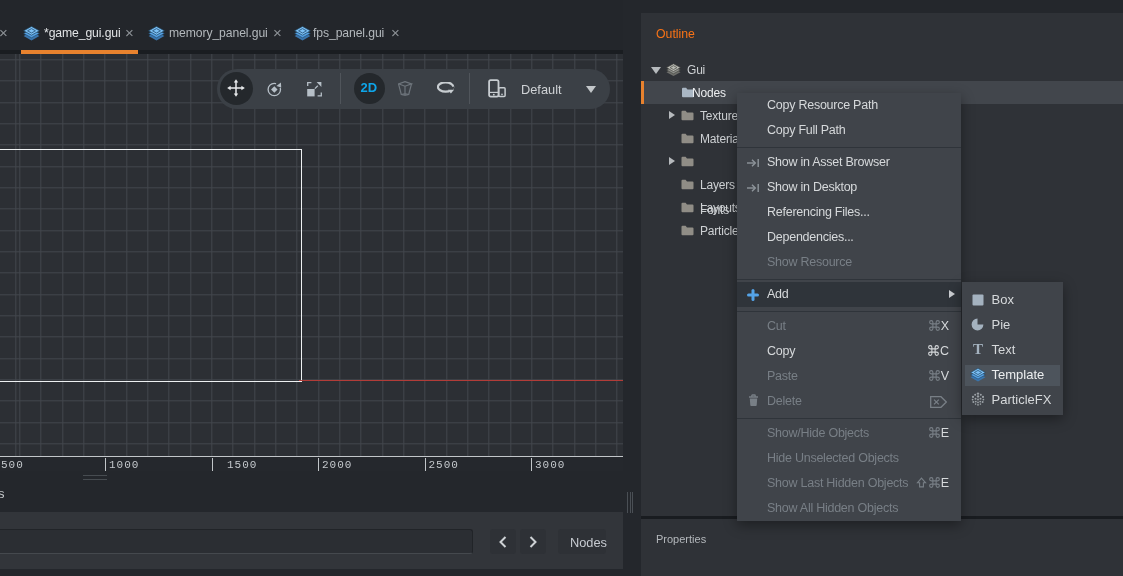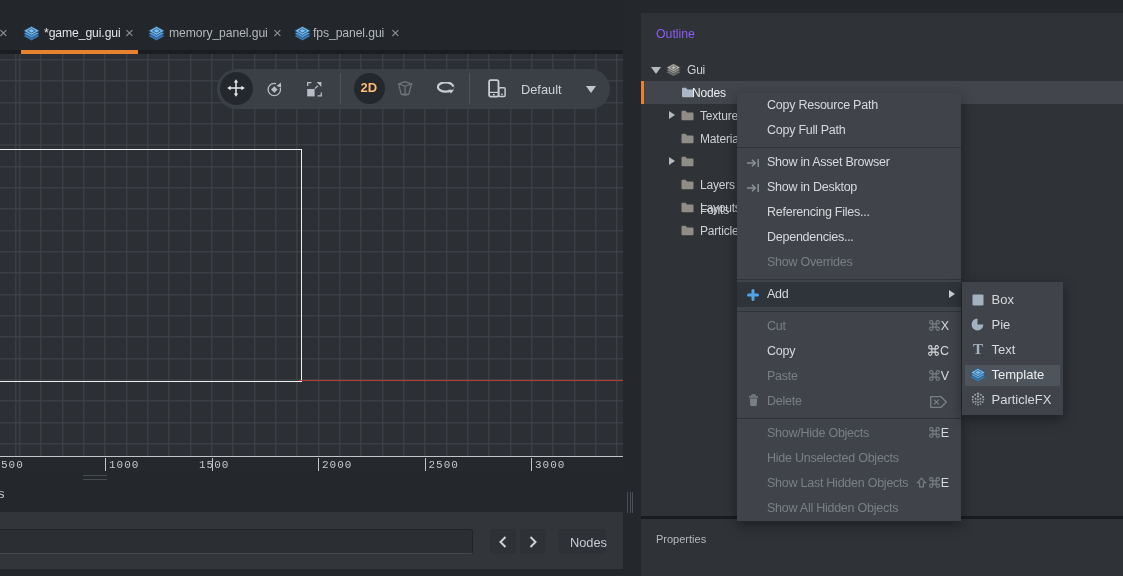--- a/index.html
+++ b/index.html
@@ -93,21 +93,21 @@
       <path d="M14.3 10.6 V13.8 H10.6"></path>
       <path d="M7.9 6.6 L10.8 3.7"></path>
     </g>
     <path d="M14.4 0.1 L14.4 4.9 L9.6 0.1 Z" fill="#b6bfc7"></path>
     <rect x="0.2" y="7" width="7.4" height="7.4" fill="#b6bfc7"></rect>
   </svg>
 
   <div class="abs" style="left:339.5px;top:73px;width:1px;height:31px;background:#50555b;"></div>
 
   <div class="abs" style="left:354px;top:72.5px;width:31px;height:31px;border-radius:50%;background:#24282c;"></div>
-  <div class="abs txt" style="left:360.5px;top:80px;font-size:13px;font-weight:bold;color:#fdba74;">2D</div>
+  <div class="abs txt" style="left:360.5px;top:80px;font-size:13px;font-weight:bold;color:#0ea5e9;">2D</div>
 
   <svg class="abs" style="left:397.5px;top:80.5px;" width="15" height="16" viewBox="0 0 15 16">
     <g fill="none" stroke="#6e757c" stroke-width="1.2">
       <path d="M7 0.6 L13.5 2.9 L7 5.2 L0.5 2.9 Z"></path>
       <path d="M0.5 2.9 L3.3 13.5 Q7 15 10.7 13.5 L13.5 2.9"></path>
       <path d="M7 5.2 L7 14.6"></path>
       <path d="M3.3 13.5 Q7 12.4 10.7 13.5"></path>
     </g>
   </svg>
 
@@ -130,21 +130,21 @@
   <div class="abs" style="left:586px;top:85.5px;width:0;height:0;border-left:5.5px solid transparent;border-right:5.5px solid transparent;border-top:7px solid #c3c7ca;"></div>
 
   <div class="abs" style="left:0;top:456px;width:623px;height:15px;background:#25282d;border-top:1.2px solid #c2c6c9;box-sizing:border-box;"></div>
   <div class="abs" style="left:105px;top:457.5px;width:1px;height:13px;background:#c2c6c9;"></div>
   <div class="abs" style="left:211.5px;top:457.5px;width:1px;height:13px;background:#c2c6c9;"></div>
   <div class="abs" style="left:318px;top:457.5px;width:1px;height:13px;background:#c2c6c9;"></div>
   <div class="abs" style="left:424.5px;top:457.5px;width:1px;height:13px;background:#c2c6c9;"></div>
   <div class="abs" style="left:531px;top:457.5px;width:1px;height:13px;background:#c2c6c9;"></div>
   <div class="abs txt rl" style="left:1px;">500</div>
   <div class="abs txt rl" style="left:109px;">1000</div>
-  <div class="abs txt rl" style="left:199px;">1500</div>
+  <div class="abs txt rl" style="left:227px;">1500</div>
   <div class="abs txt rl" style="left:322px;">2000</div>
   <div class="abs txt rl" style="left:428.5px;">2500</div>
   <div class="abs txt rl" style="left:535px;">3000</div>
 
   <div class="abs" style="left:0;top:471px;width:623px;height:105px;background:#24272c;"></div>
   <div class="abs" style="left:83px;top:475px;width:24px;height:1px;background:#474c51;"></div>
   <div class="abs" style="left:83px;top:478.5px;width:24px;height:1px;background:#474c51;"></div>
   <div class="abs txt" style="left:-2px;top:486px;font-size:13px;color:#c6c9cc;">s</div>
   <div class="abs" style="left:0;top:512px;width:623px;height:57px;background:#32353a;"></div>
   <div class="abs" style="left:-8px;top:529px;width:481px;height:25px;background:#2b2e33;border-top:1px solid #212428;border-left:1px solid #212428;border-right:1px solid #212428;border-bottom:1px solid #45494e;border-radius:3px;box-sizing:border-box;"></div>
@@ -158,21 +158,21 @@
   </svg>
   <div class="abs" style="left:558px;top:528.7px;width:48.3px;height:25px;background:#2e3136;border-radius:3px;"></div>
   <div class="abs txt" style="left:570px;top:534.5px;font-size:12.8px;color:#c6cad0;">Nodes</div>
 
   <div class="abs" style="left:623px;top:0;width:18px;height:576px;background:#24272c;"></div>
   <div class="abs" style="left:627px;top:492px;width:1px;height:21px;background:#4a4f55;"></div>
   <div class="abs" style="left:629.5px;top:492px;width:1px;height:21px;background:#4a4f55;"></div>
   <div class="abs" style="left:632px;top:492px;width:1px;height:21px;background:#4a4f55;"></div>
 
   <div class="abs" style="left:641px;top:13px;width:482px;height:563px;background:#2f3237;"></div>
-  <div class="abs txt" style="left:656px;top:27px;font-size:12.3px;color:#8b5cf6;">Outline</div>
+  <div class="abs txt" style="left:656px;top:27px;font-size:12.3px;color:#f97316;">Outline</div>
 
   <div class="abs" style="left:641px;top:81px;width:482px;height:23px;background:#42464c;"></div>
   <div class="abs" style="left:641px;top:81px;width:2.5px;height:23px;background:#e8822e;"></div>
 
   <div class="arrD" style="left:651px;top:66.5px;"></div>
   <svg class="abs" style="left:666px;top:63px;" width="15" height="14" viewBox="0 0 17 15">
     <path d="M8.5 5.6 L16.4 10 8.5 14.4 0.6 10 Z" fill="#6e6f6b"></path>
     <path d="M8.5 3 L16.4 7.4 8.5 11.8 0.6 7.4 Z" fill="#8f918c" stroke="#3a3b38" stroke-width="0.6"></path>
     <path d="M8.5 0.4 L16.4 4.8 8.5 9.2 0.6 4.8 Z" fill="#b9bab4" stroke="#3a3b38" stroke-width="0.7"></path>
     <path d="M8.5 2.6 L12.4 4.8 8.5 7 4.6 4.8 Z" fill="none" stroke="#55564f" stroke-width="0.9"></path>
@@ -227,21 +227,21 @@
   <svg class="abs" style="left:746px;top:181px;" width="14" height="14" viewBox="0 0 14 14">
     <g stroke="#8e959b" stroke-width="1.4" fill="none">
       <line x1="1" y1="7" x2="8.6" y2="7"></line>
       <path d="M6 3.8 L9.3 7 L6 10.2" fill="none"></path>
       <line x1="12.2" y1="3" x2="12.2" y2="11"></line>
     </g>
   </svg>
   <div class="mitem" style="top:180px;">Show in Desktop</div>
   <div class="mitem" style="top:205px;">Referencing Files...</div>
   <div class="mitem" style="top:230px;">Dependencies...</div>
-  <div class="mitem mdis" style="top:255px;">Show Overrides</div>
+  <div class="mitem mdis" style="top:255px;">Show Resource</div>
   <div class="msep" style="top:278.5px;"></div>
 
   <div class="abs" style="left:737px;top:282px;width:223.5px;height:25px;background:#2f343a;"></div>
   <svg class="abs" style="left:747px;top:289px;" width="12" height="12" viewBox="0 0 12 12">
     <g stroke="#54a3e8" stroke-width="3" stroke-linecap="round">
       <line x1="6" y1="1.5" x2="6" y2="10.5"></line>
       <line x1="1.5" y1="6" x2="10.5" y2="6"></line>
     </g>
   </svg>
   <div class="mitem" style="top:287px;">Add</div>

